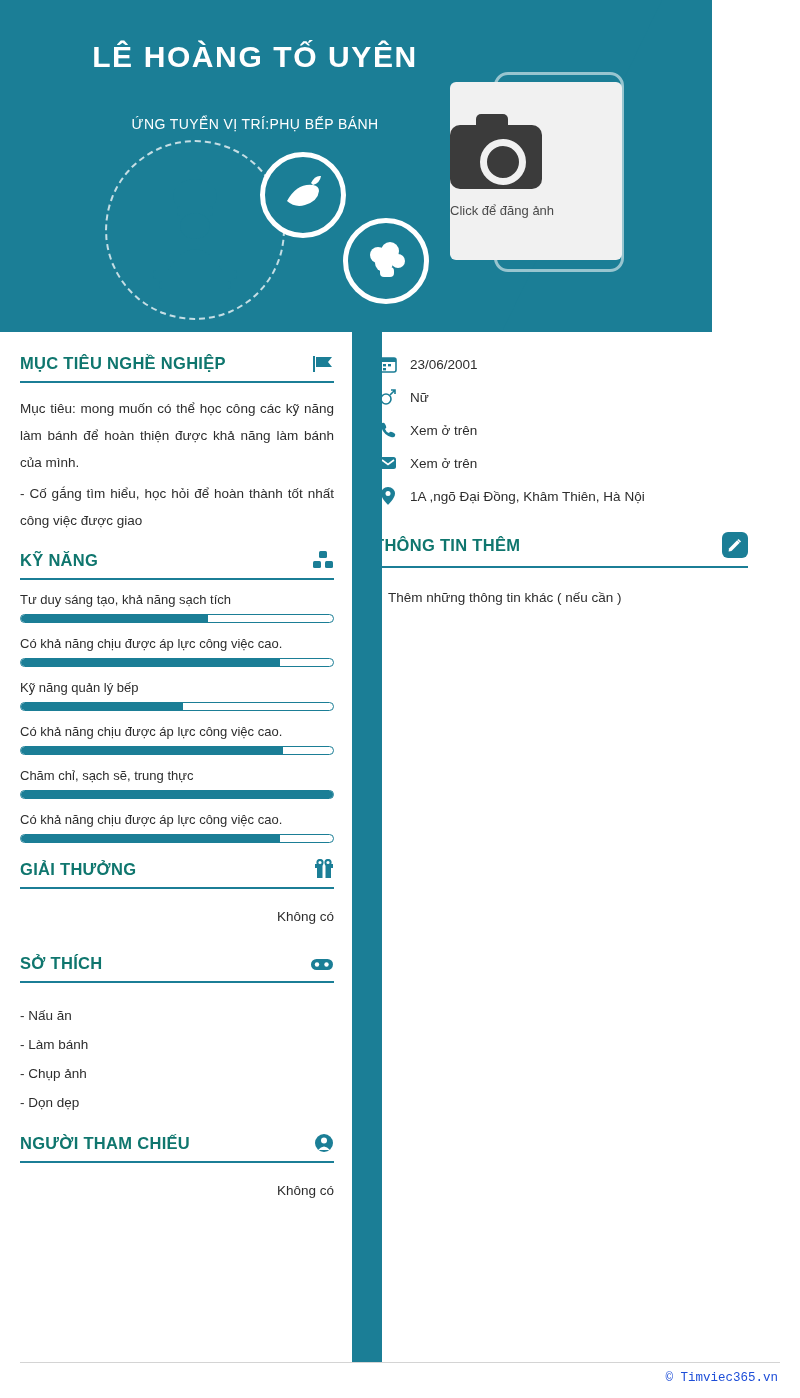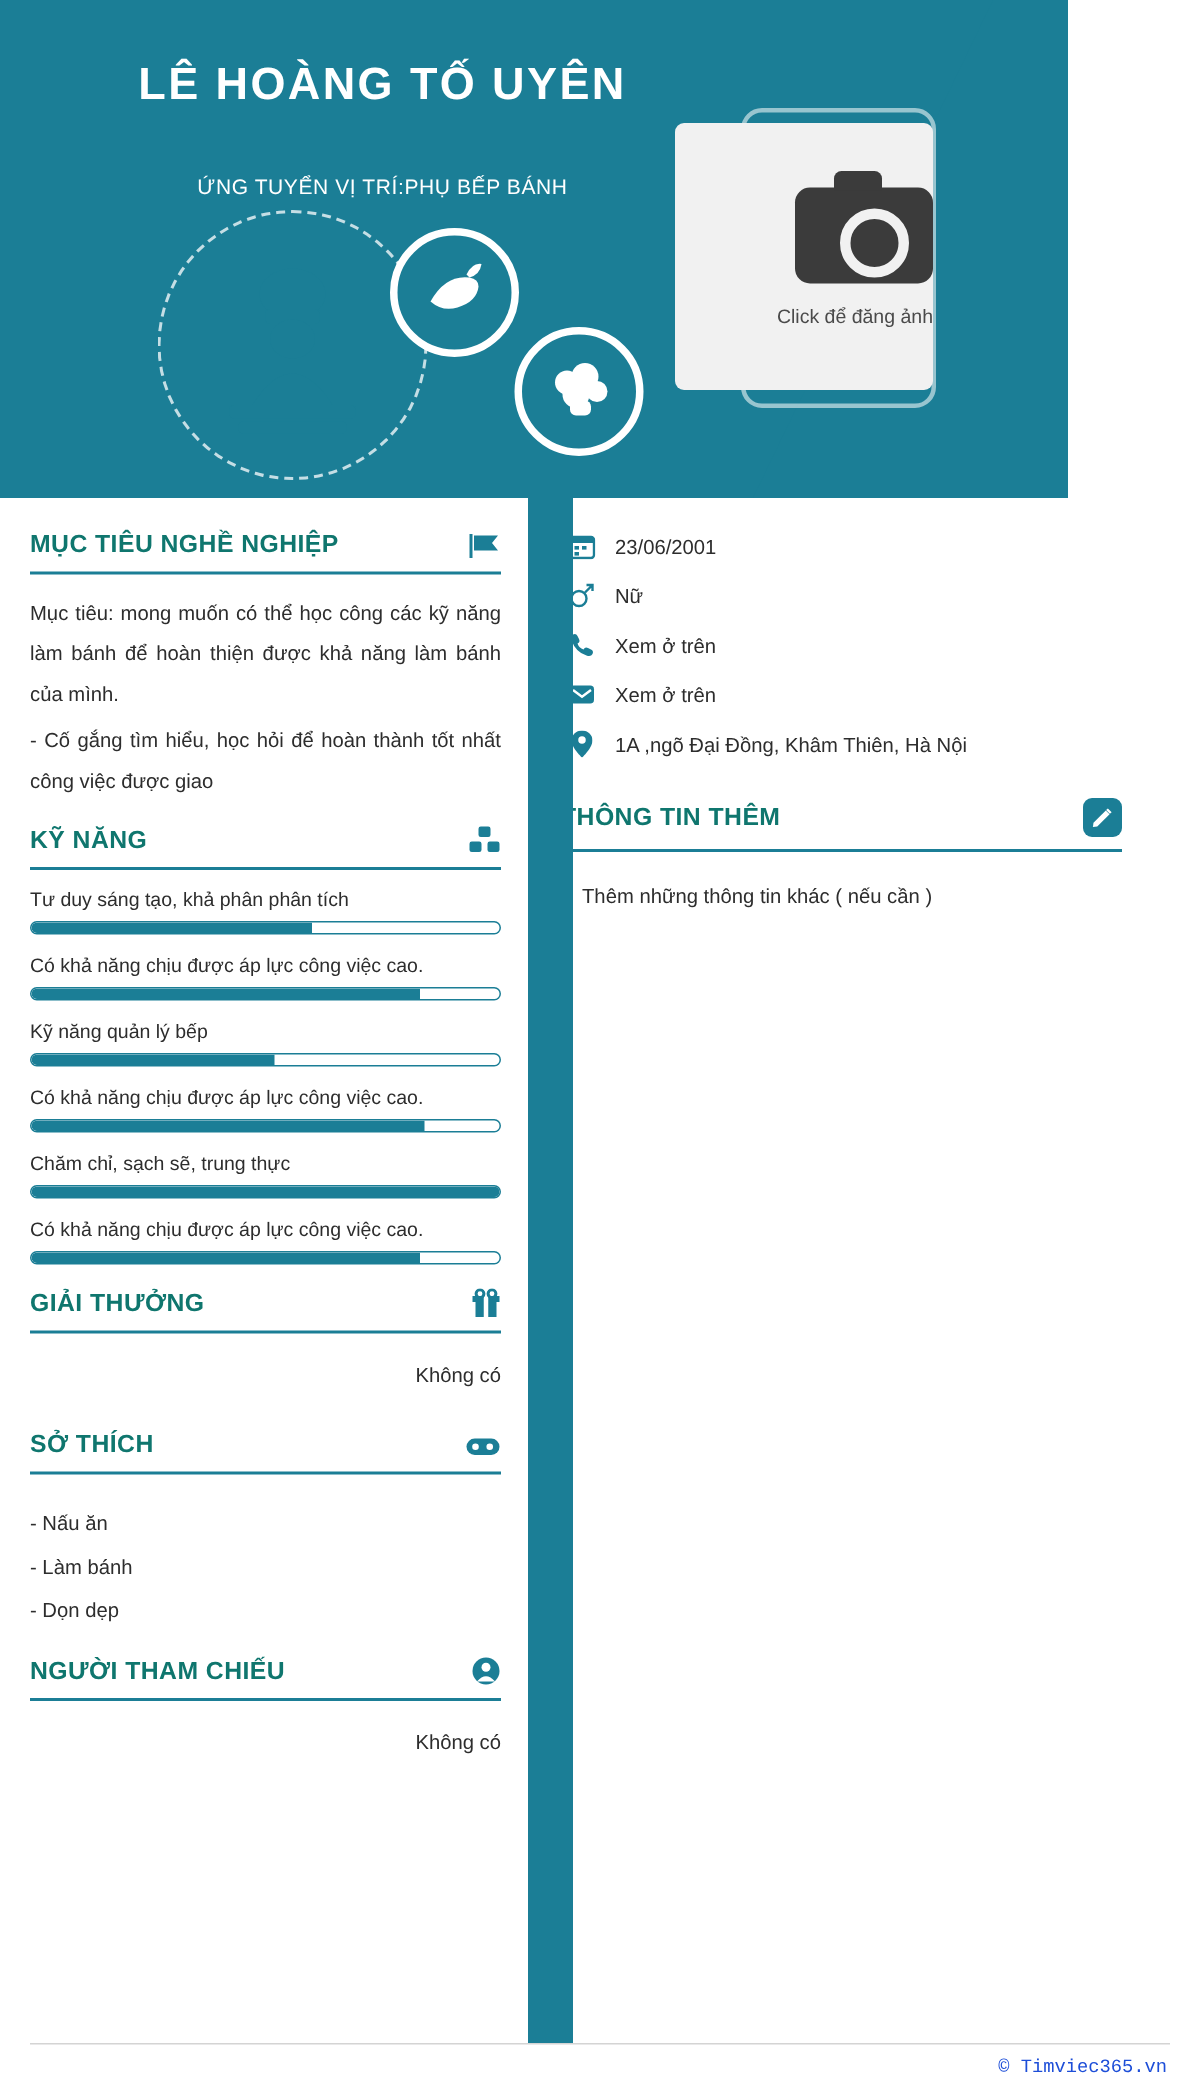--- a/index.html
+++ b/index.html
@@ -67,21 +67,21 @@
     margin-top: 28px;
   }
   .photo-box {
     position: absolute;
     top: 82px; right: 90px;
     width: 172px; height: 178px;
     background: #f1f1f1;
     border-radius: 6px;
     display: flex;
     flex-direction: column;
-    align-items: flex-end;
+    align-items: flex-start;
     justify-content: center;
     gap: 14px;
   }
   .cam {
     width: 92px; height: 64px;
     background: #3b3b3b;
     border-radius: 10px;
     position: relative;
   }
   .cam:before {
@@ -327,21 +327,21 @@
             <svg width="22" height="20" viewBox="0 0 22 20">
                 <rect x="7" y="1" width="8" height="7" rx="1.5" fill="#1b7e96"></rect>
                 <rect x="1" y="11" width="8" height="7" rx="1.5" fill="#1b7e96"></rect>
                 <rect x="13" y="11" width="8" height="7" rx="1.5" fill="#1b7e96"></rect>
               </svg>
           </span>
         </div>
         <div class="sec-rule"></div>
 
         <div class="skill">
-          <div class="skill-label">Tư duy sáng tạo, khả phân phân tích</div>
+          <div class="skill-label">Tư duy sáng tạo, khả năng sạch tích</div>
           <div class="bar-track">
               <div class="bar-fill" style="width:60%"></div>
             </div>
         </div>
         <div class="skill">
           <div class="skill-label">Có khả năng chịu được áp lực công việc cao.</div>
           <div class="bar-track">
               <div class="bar-fill" style="width:83%"></div>
             </div>
         </div>
@@ -396,20 +396,21 @@
                 <rect x="1" y="3" width="22" height="11" rx="5.5" fill="#1b7e96"></rect>
                 <circle cx="7" cy="8.5" r="2.2" fill="#ffffff"></circle>
                 <circle cx="16.5" cy="8.5" r="2.2" fill="#ffffff"></circle>
               </svg>
           </span>
         </div>
         <div class="sec-rule"></div>
         <div style="padding-top:6px">
           <div class="list-line">- Nấu ăn</div>
           <div class="list-line">- Làm bánh</div>
+          <div class="list-line">- Chụp ảnh</div>
           <div class="list-line">- Dọn dẹp</div>
         </div>
       </div>
 
       <div class="block">
         <div class="sec-title">
           <span>NGƯỜI THAM CHIẾU</span>
           <span class="sec-icon">
             <svg width="20" height="20" viewBox="0 0 20 20">
                 <circle cx="10" cy="10" r="9" fill="#1b7e96"></circle>

